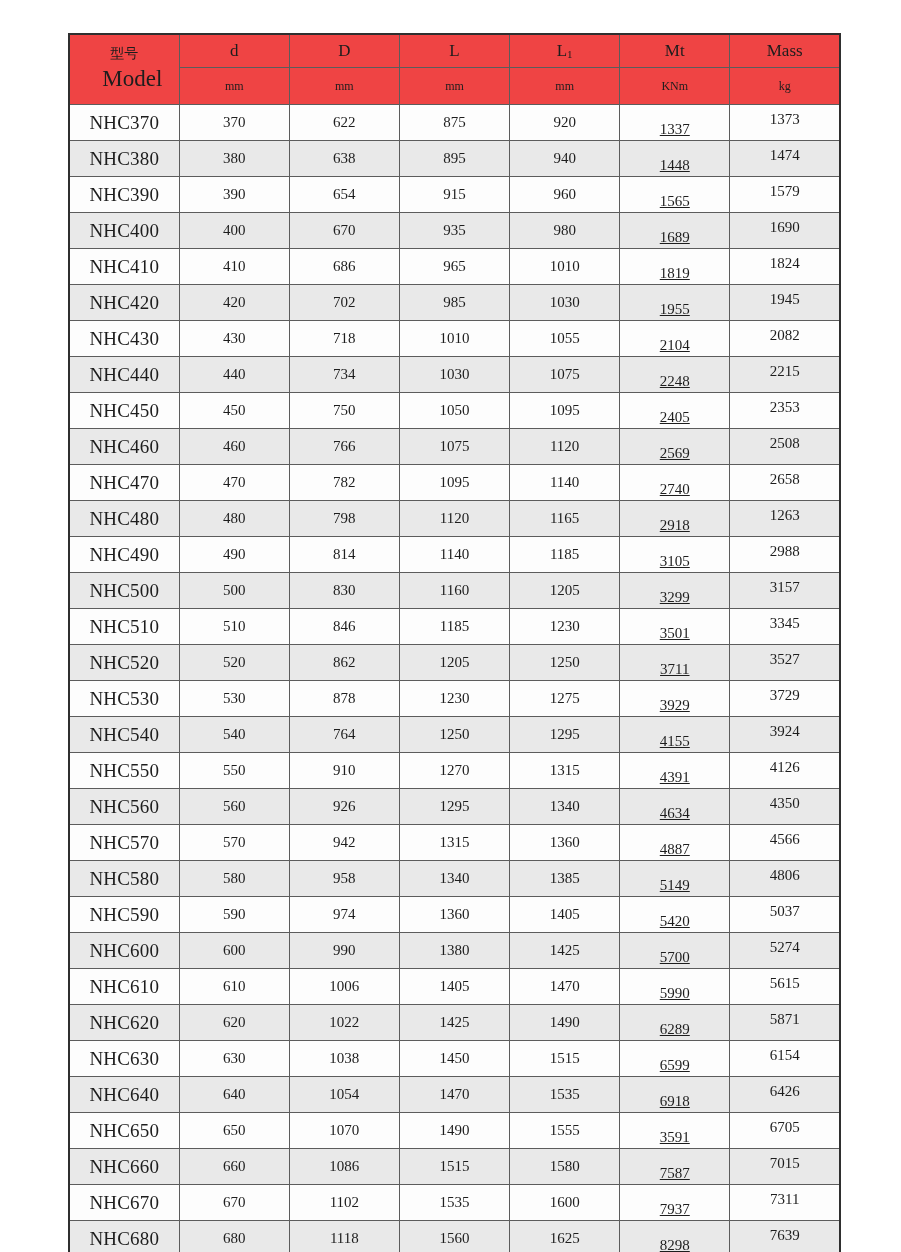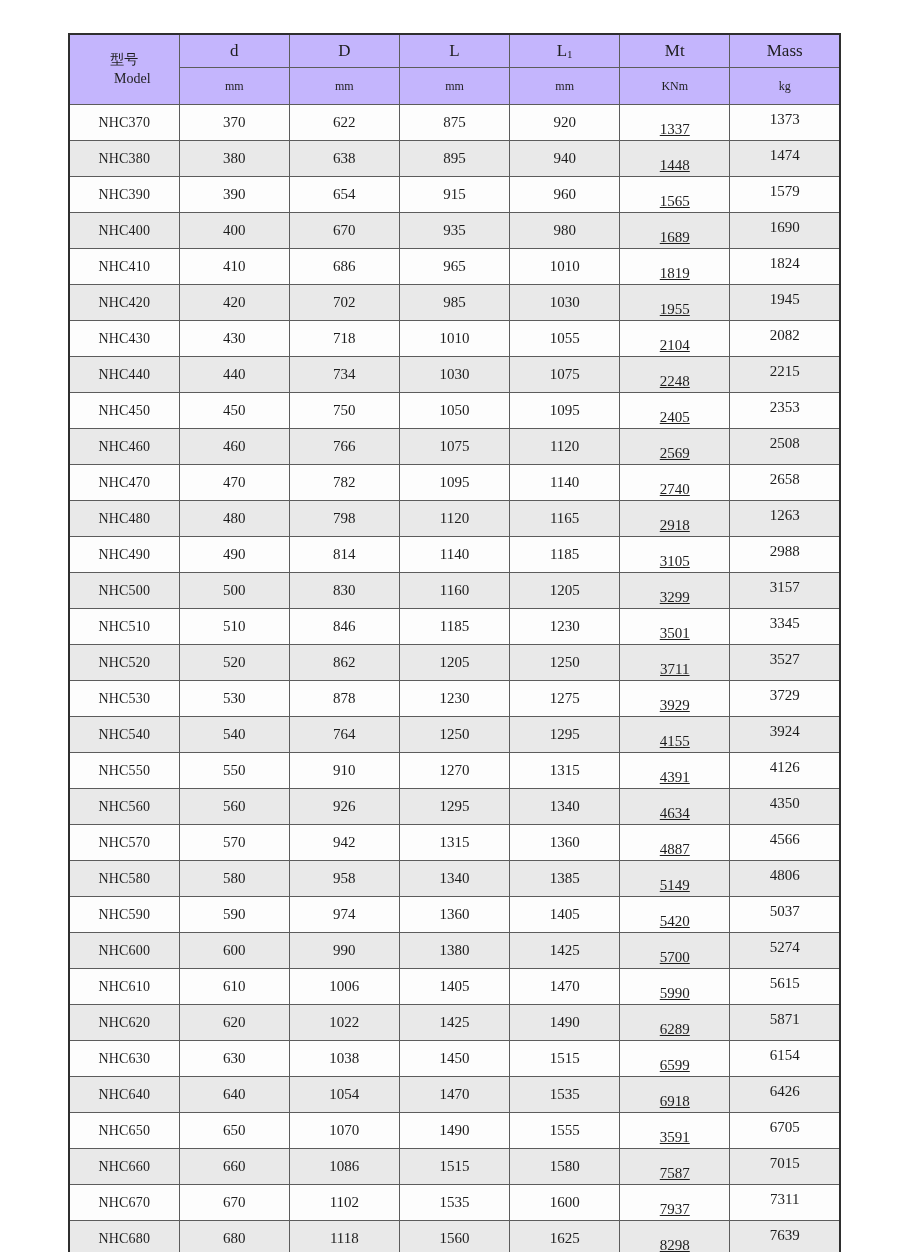--- a/index.html
+++ b/index.html
@@ -29,48 +29,48 @@
   }
   table.spec-table th,
   table.spec-table td {
     border: 1px solid #5c5c5c;
     text-align: center;
     padding: 0;
     overflow: hidden;
   }
   
   thead th {
-    background: #c4b5fd;
+    background: #ef4444;
     font-weight: normal;
   }
   thead tr.hdr-top th { height: 32px; font-size: 17px; }
   thead tr.hdr-bottom th { height: 36px; font-size: 12px; }
   th.model-head {
     font-size: 15px;
     line-height: 1.35;
   }
   th.model-head .zh { font-size: 14px; display: block; }
-  th.model-head .en { font-size: 14px; display: block; margin-left: 16px; }
+  th.model-head .en { font-size: 23px; display: block; margin-left: 16px; }
   th sub {
     font-size: 11px;
     vertical-align: baseline;
     position: relative;
     top: 2px;
   }
   
   tbody td {
     height: 32px;
     font-size: 15px;
     background: #fdfdfd;
   }
   tbody tr:nth-child(even) td {
     background: #e9e9e9;
   }
   tbody td.model-cell {
-    font-size: 14px;
+    font-size: 19px;
     letter-spacing: 0.2px;
   }
   
   tbody td.mt-cell {
     vertical-align: bottom;
     padding-bottom: 3px;
     line-height: 1;
     text-decoration: underline;
   }
   

